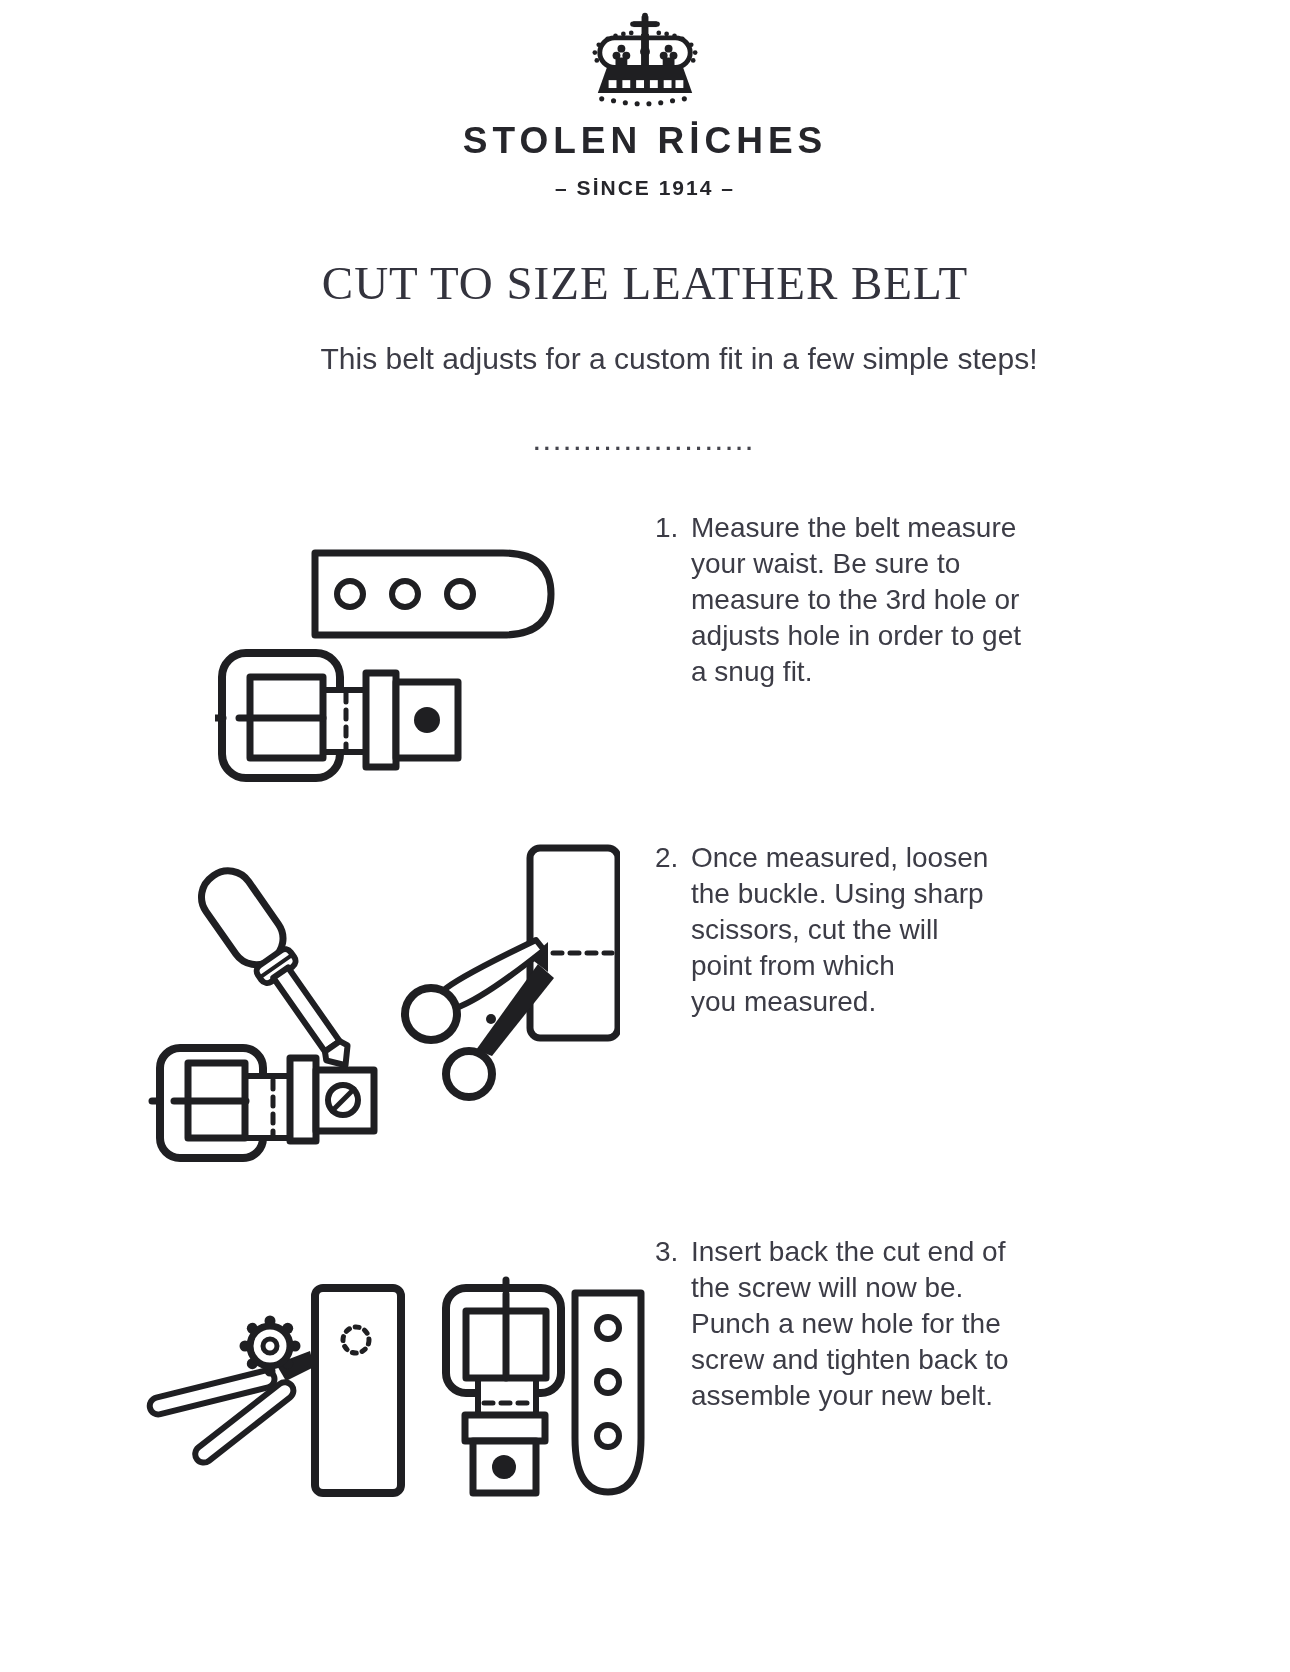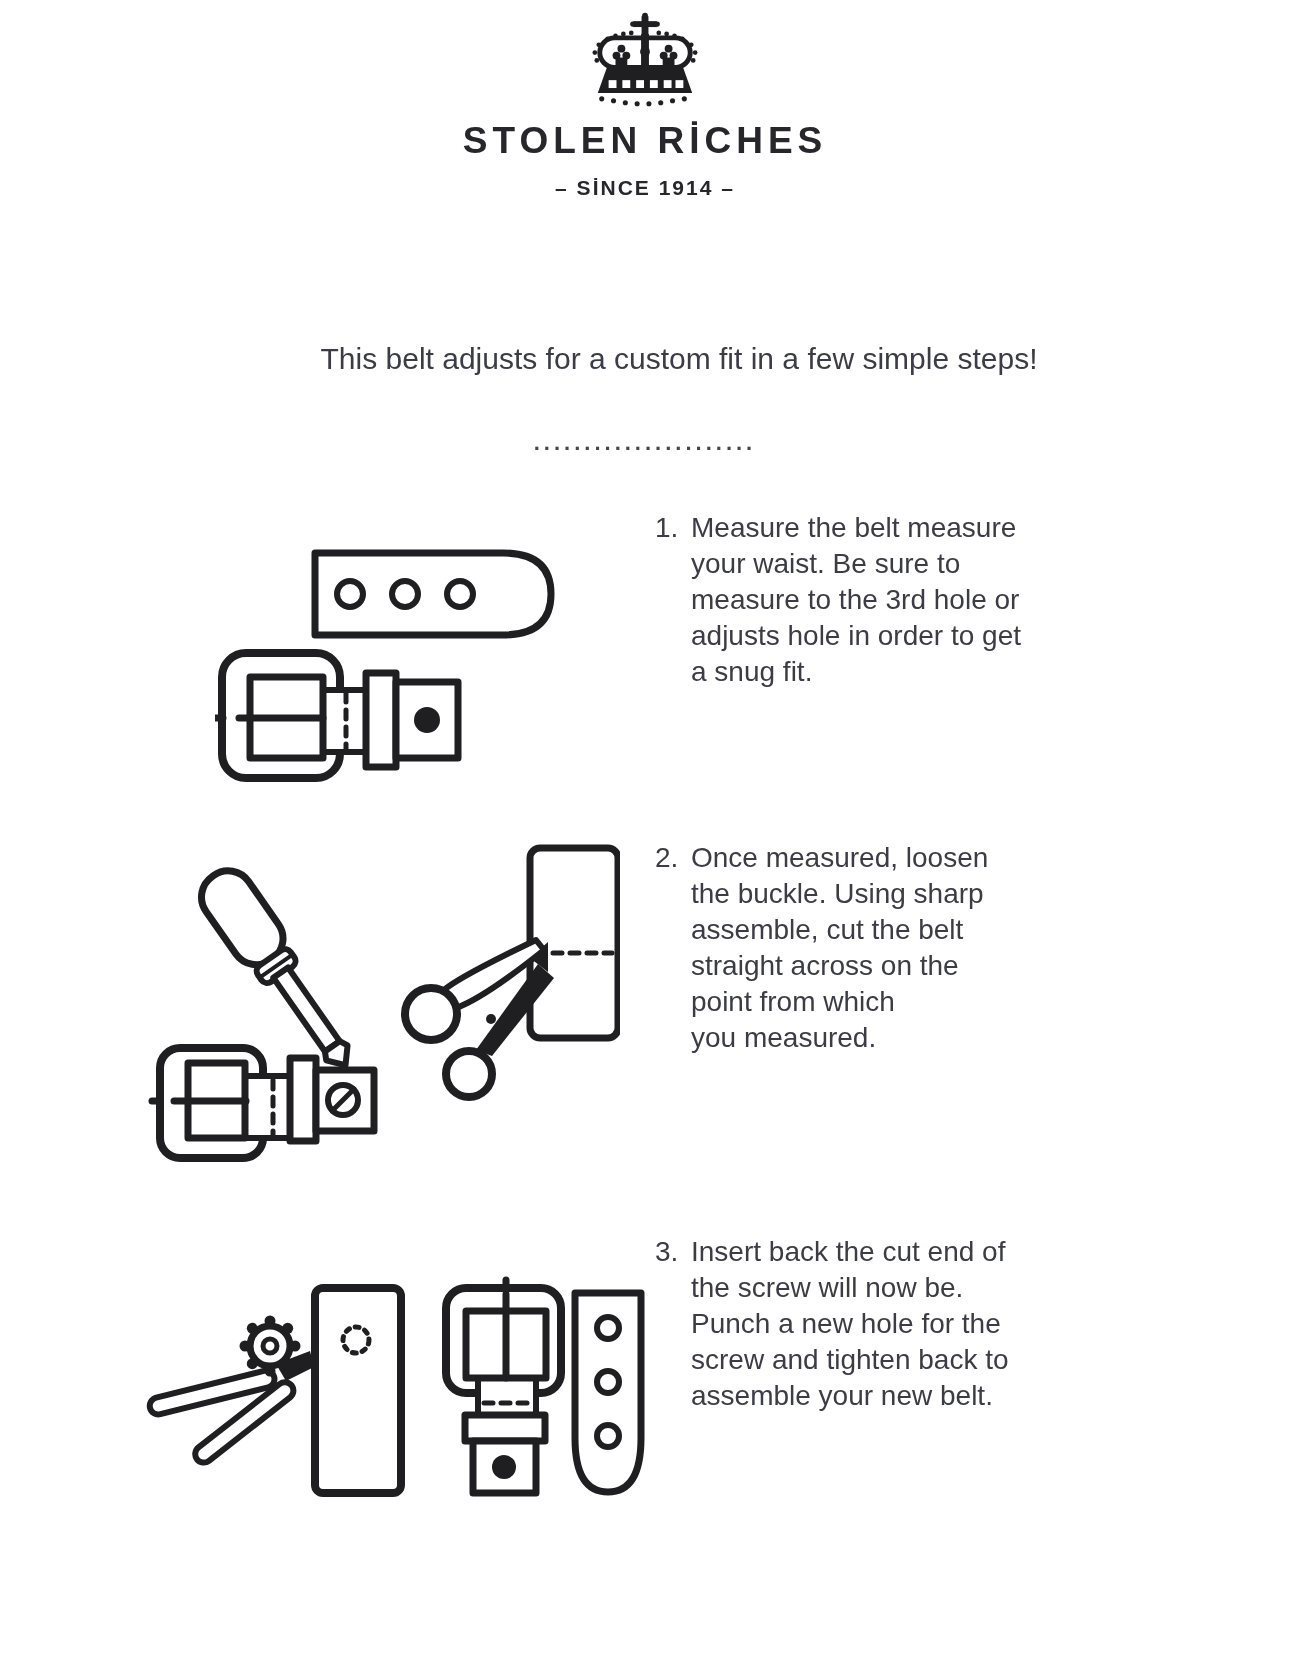--- a/index.html
+++ b/index.html
@@ -90,20 +90,21 @@
           <circle cx="64" cy="93" r="2.6"></circle>
           <circle cx="76" cy="92" r="2.6"></circle>
         <circle cx="88" cy="90" r="2.6"></circle>
           <circle cx="100" cy="88" r="2.6"></circle>
       </g>
     </svg>
   </div>
   <div class="center brand">STOLEN RİCHES</div>
   <div class="center since">– SİNCE 1914 –</div>
 
+  <div class="center title">CUT TO SIZE LEATHER BELT</div>
   <div class="center subtitle">This belt adjusts for a custom fit in a few simple steps!</div>
   <div class="center dots">......................</div>
 
   <div class="illus" style="left:215px;top:540px;">
     <svg width="440" height="300" viewBox="0 0 440 300">
       <g>
         <path class="ln" d="M100 13 H288 Q336 13 336 54 Q336 95 288 95 H100 Z"></path>
         <circle class="ln sw6" cx="135" cy="54" r="13"></circle>
         <circle class="ln sw6" cx="190" cy="54" r="13"></circle>
         <circle class="ln sw6" cx="245" cy="54" r="13"></circle>
@@ -165,22 +166,21 @@
         <circle class="ln sw6" cx="203" cy="264" r="15"></circle>
         <line class="ln sw5" x1="192" y1="275" x2="214" y2="253"></line>
       </g>
     </svg>
   </div>
   <div class="step-text" style="top:840px;">
     <span class="step-num">2.</span>
     <div class="step-lines">
       <div>Once measured, loosen</div>
       <div>the buckle. Using sharp</div>
-      <div>assemble, cut the belt</div>
-      <div>straight across on the</div>
+      <div>scissors, cut the will</div>
       <div>point from which</div>
       <div>you measured.</div>
     </div>
   </div>
 
   <div class="illus" style="left:118px;top:1188px;">
     <svg width="530" height="310" viewBox="0 0 530 310">
       <g>
         <rect class="ln sw6" x="30" y="196" width="128" height="17" rx="8.5" transform="rotate(-14 94 204)"></rect>
         <rect class="ln sw6" x="66" y="226" width="120" height="17" rx="8.5" transform="rotate(-38 126 234)"></rect>

